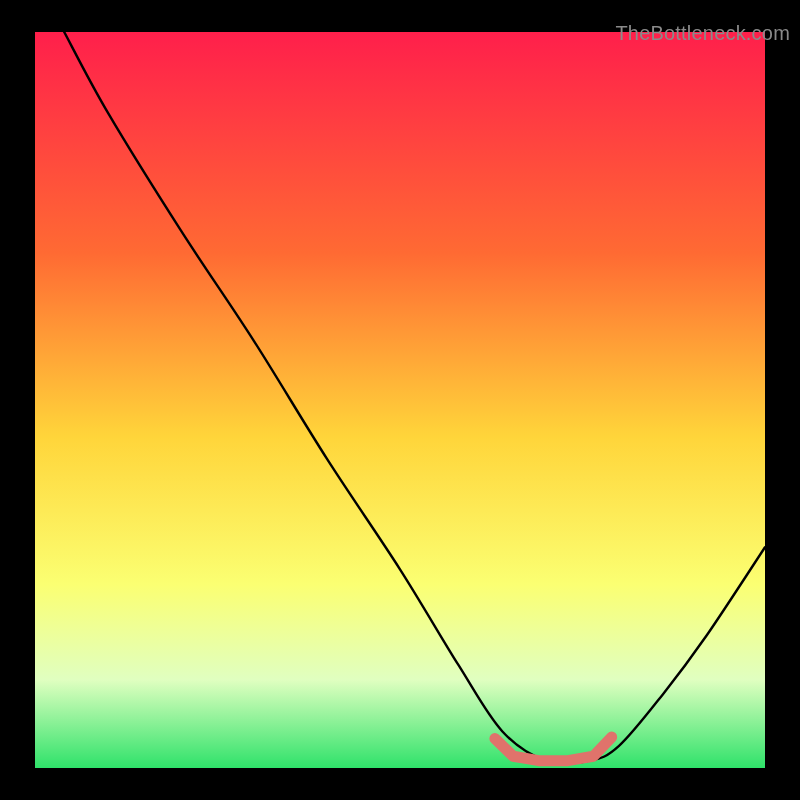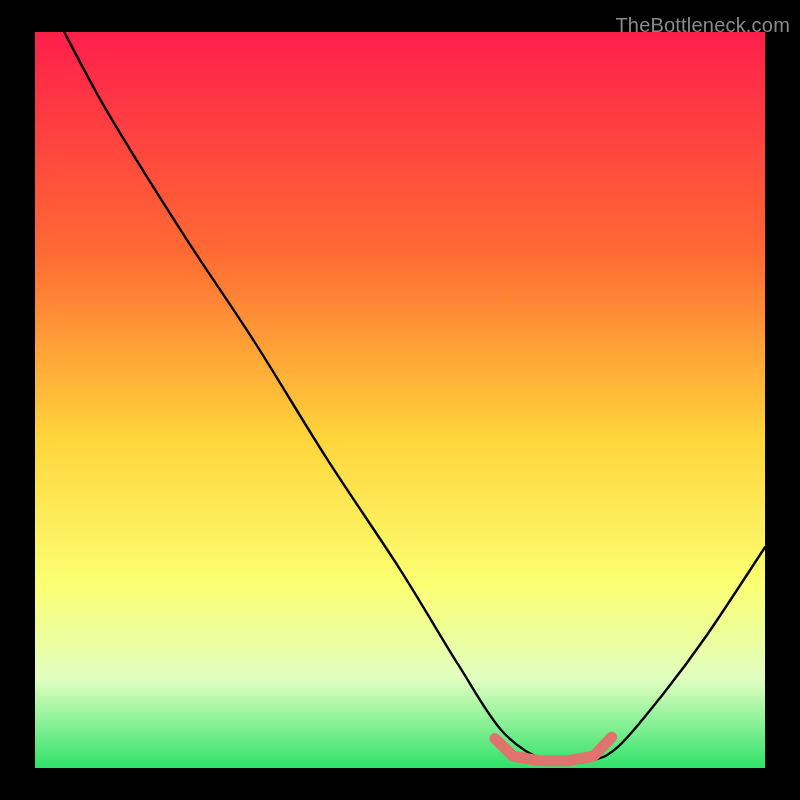--- a/index.html
+++ b/index.html
@@ -12,21 +12,21 @@
     font-family: Arial, Helvetica, sans-serif;
   }
   .frame {
     position: relative;
     width: 800px;
     height: 800px;
     background: #000;
   }
   .attribution {
     position: absolute;
-    top: 14px;
+    top: 22px;
     right: 10px;
     color: #8a8a8a;
     font-size: 20px;
     letter-spacing: 0.2px;
     z-index: 5;
   }
   .plot-area {
     position: absolute;
     left: 35px;
     top: 32px;

